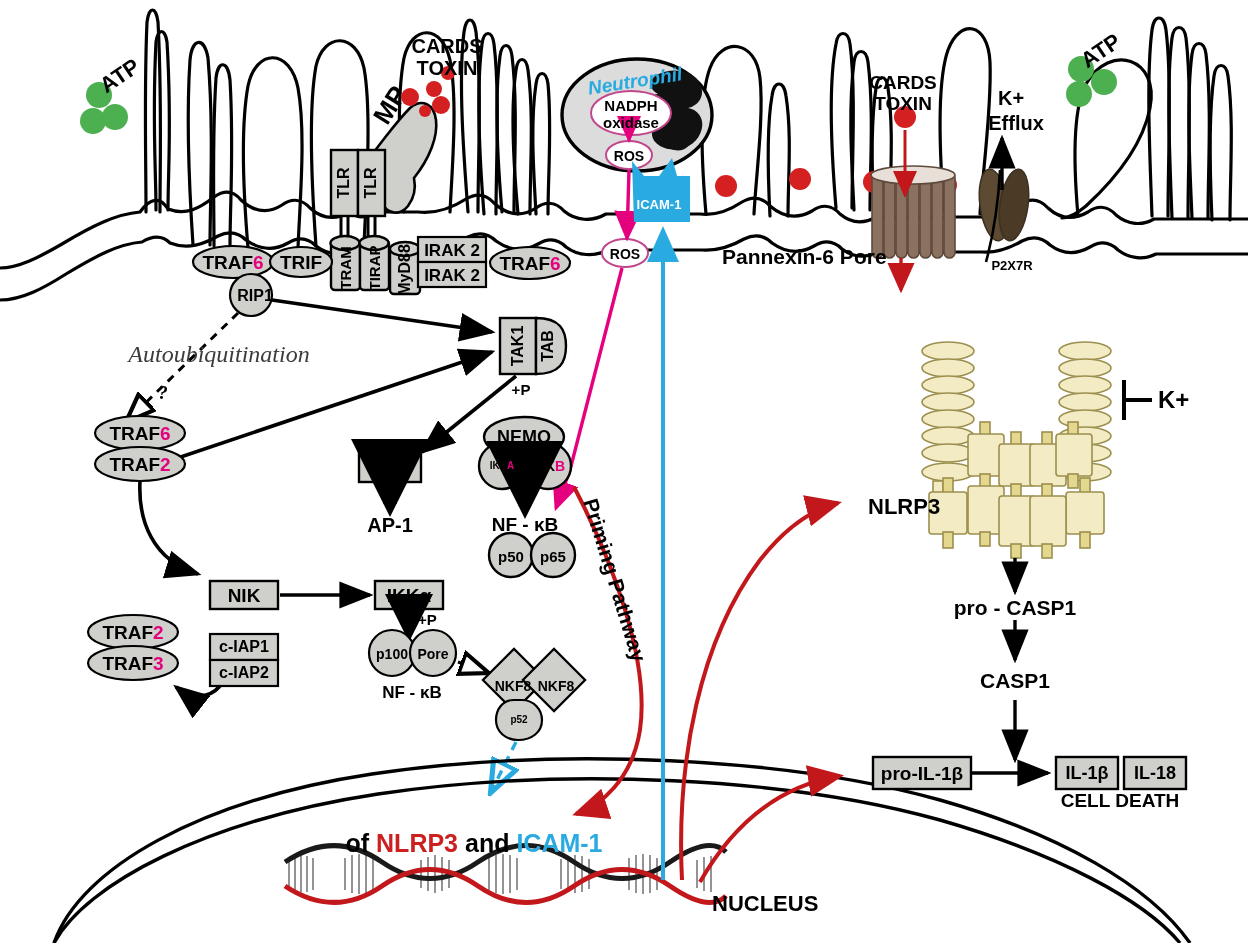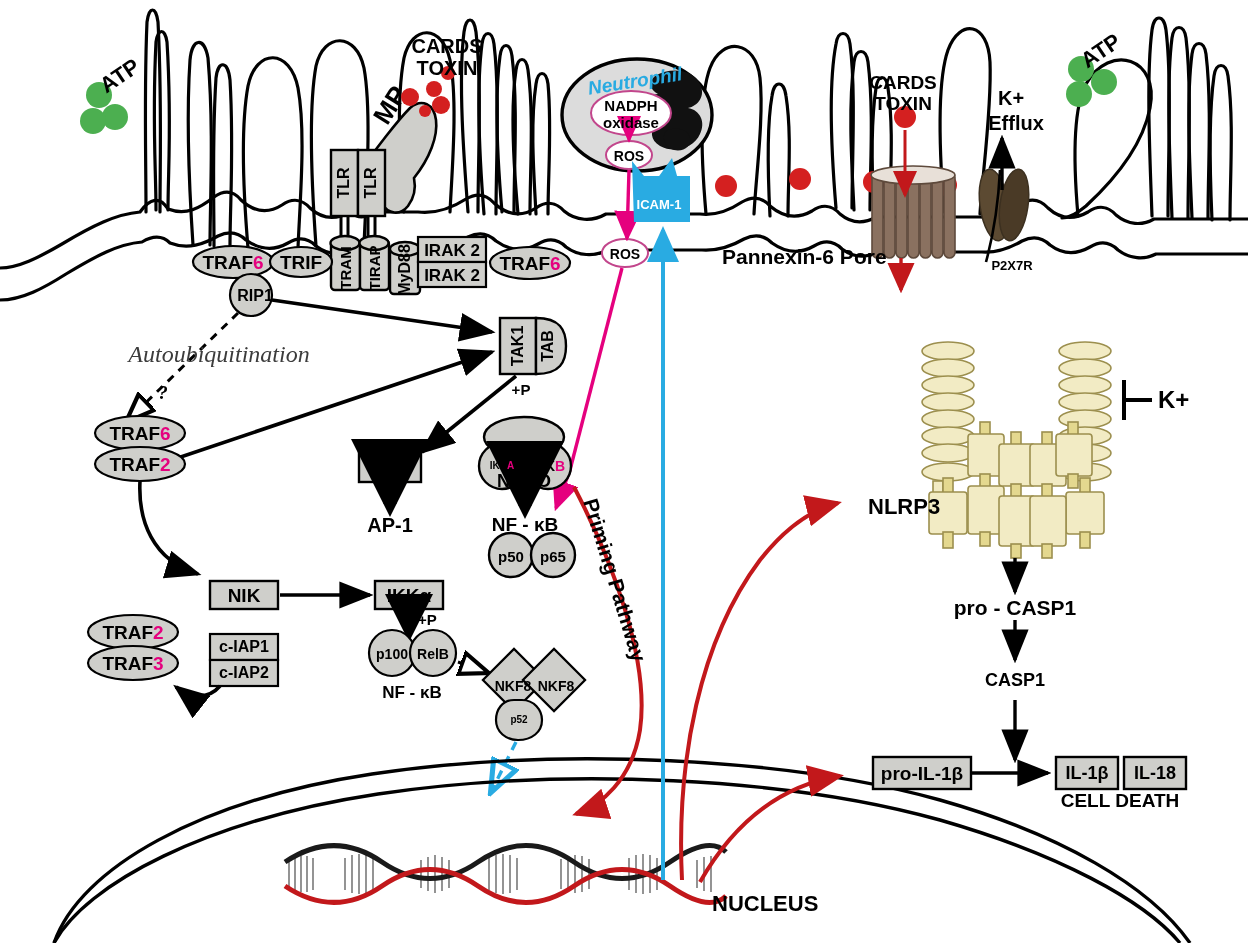--- a/index.html
+++ b/index.html
@@ -505,51 +505,52 @@
   <div class="lbl center" style="left:140px; top:433px; font-size:19px;"><span>TRAF</span><span class="magenta">6</span></div>
   <div class="lbl center" style="left:140px; top:464px; font-size:19px;"><span>TRAF</span><span class="magenta">2</span></div>
 
   <div class="lbl center" style="left:518px; top:346px; font-size:16px; transform:translate(-50%,-50%) rotate(-90deg);">TAK1</div>
   <div class="lbl center" style="left:548px; top:346px; font-size:16px; transform:translate(-50%,-50%) rotate(-90deg);">TAB</div>
   <div class="lbl center" style="left:521px; top:389px; font-size:15px;">+P</div>
 
   <div class="lbl center" style="left:390px; top:467px; font-size:20px;">JNK</div>
   <div class="lbl center" style="left:390px; top:525px; font-size:20px;">AP-1</div>
 
-  <div class="lbl center" style="left:524px; top:437px; font-size:18px;margin-top:44px;">NEMO</div>
+  <div class="lbl center" style="left:524px; top:437px; font-size:18px;">NEMO</div>
   <div class="lbl center" style="left:502px; top:466px; font-size:10px;"><span>IKK</span><span class="magenta">A</span></div>
   <div class="lbl center" style="left:548px; top:466px; font-size:14px;"><span>IKK</span><span class="magenta">B</span></div>
   <div class="lbl center" style="left:525px; top:524px; font-size:19px;">NF - κB</div>
   <div class="lbl center" style="left:511px; top:556px; font-size:15px;">p50</div>
   <div class="lbl center" style="left:553px; top:556px; font-size:15px;">p65</div>
 
   <div class="lbl center" style="left:133px; top:632px; font-size:19px;"><span>TRAF</span><span class="magenta">2</span></div>
   <div class="lbl center" style="left:133px; top:663px; font-size:19px;"><span>TRAF</span><span class="magenta">3</span></div>
 
   <div class="lbl center" style="left:244px; top:647px; font-size:16px;">c-IAP1</div>
   <div class="lbl center" style="left:244px; top:673px; font-size:16px;">c-IAP2</div>
 
   <div class="lbl center" style="left:244px; top:595px; font-size:19px;">NIK</div>
   <div class="lbl center" style="left:409px; top:595px; font-size:19px;">IKKα</div>
   <div class="lbl" style="left:418px; top:612px; font-size:15px;">+P</div>
 
   <div class="lbl center" style="left:392px; top:654px; font-size:14px;">p100</div>
-  <div class="lbl center" style="left:433px; top:654px; font-size:14px;">RelB</div>
+  <div class="lbl center" style="left:433px; top:654px; font-size:14px;">Pore</div>
   <div class="lbl center" style="left:412px; top:692px; font-size:17px;">NF - κB</div>
 
   <div class="lbl center" style="left:513px; top:686px; font-size:14px;">NKF8</div>
   <div class="lbl center" style="left:556px; top:686px; font-size:14px;">NKF8</div>
   <div class="lbl center" style="left:519px; top:720px; font-size:10px;">p52</div>
 
   <div class="lbl center" style="left:615px; top:580px; font-size:21px; transform:translate(-50%,-50%) rotate(73deg);">Priming Pathway</div>
 
+  <div class="lbl center" style="left:474px; top:843px; font-size:25px;"><span>of </span><span class="red">NLRP3</span><span> and </span><span class="cyan">ICAM-1</span></div>
   <div class="lbl" style="left:712px; top:893px; font-size:22px;">NUCLEUS</div>
 
   <div class="lbl" style="left:868px; top:496px; font-size:22px;">NLRP3</div>
   <div class="lbl" style="left:1158px; top:388px; font-size:24px;">K+</div>
   <div class="lbl center" style="left:1015px; top:607px; font-size:21px;">pro - CASP1</div>
-  <div class="lbl center" style="left:1015px; top:680px; font-size:18px;">CASP1</div>
+  <div class="lbl center" style="left:1015px; top:680px; font-size:21px;">CASP1</div>
   <div class="lbl center" style="left:922px; top:773px; font-size:19px;">pro-IL-1β</div>
   <div class="lbl center" style="left:1087px; top:773px; font-size:18px;">IL-1β</div>
   <div class="lbl center" style="left:1155px; top:773px; font-size:18px;">IL-18</div>
   <div class="lbl center" style="left:1120px; top:800px; font-size:19px;text-align:right;">CELL DEATH</div>
 
 </div>
 
 </body></html>

